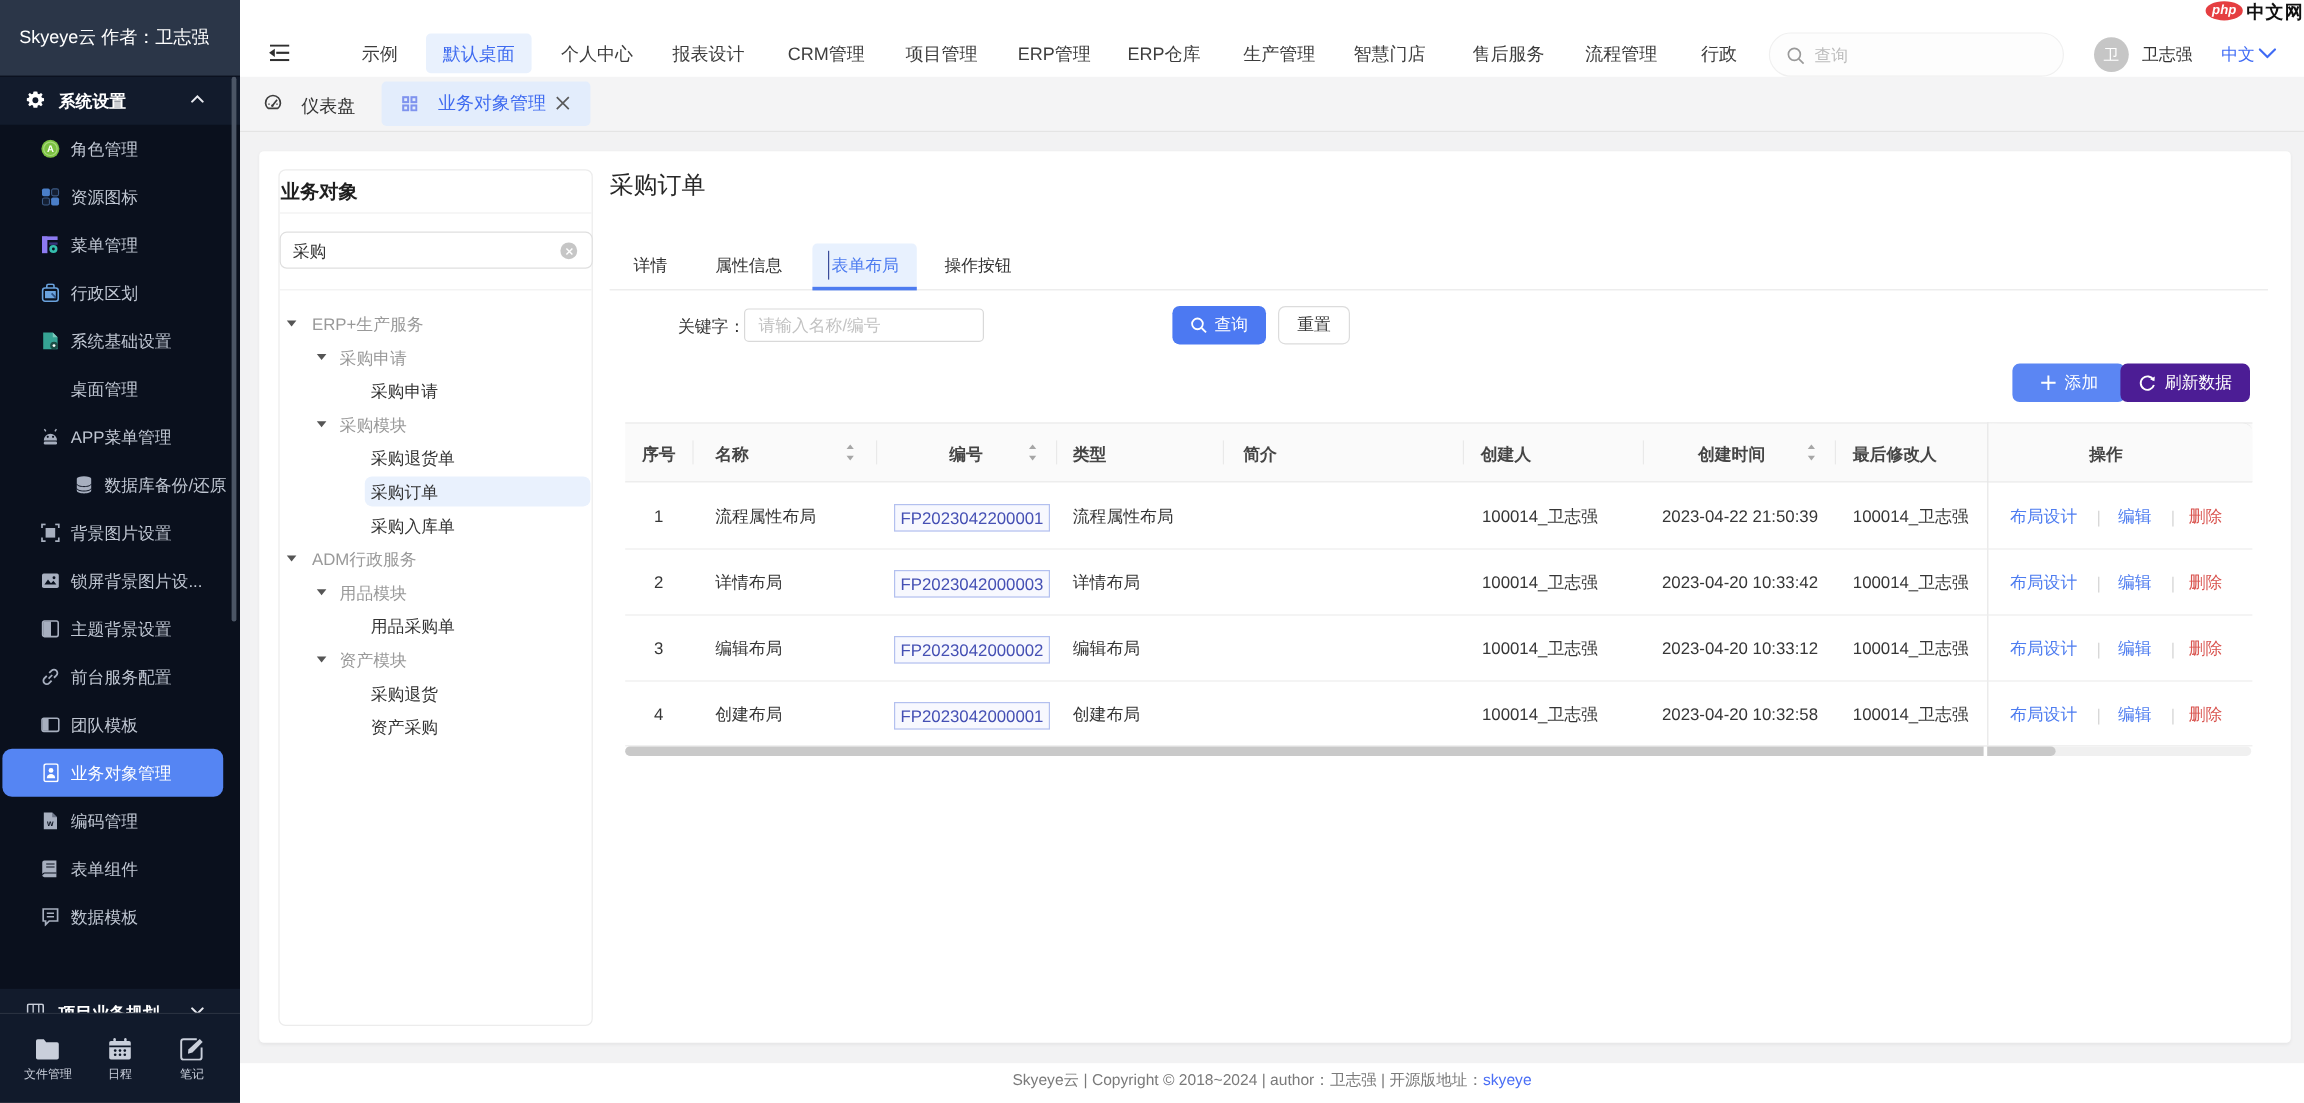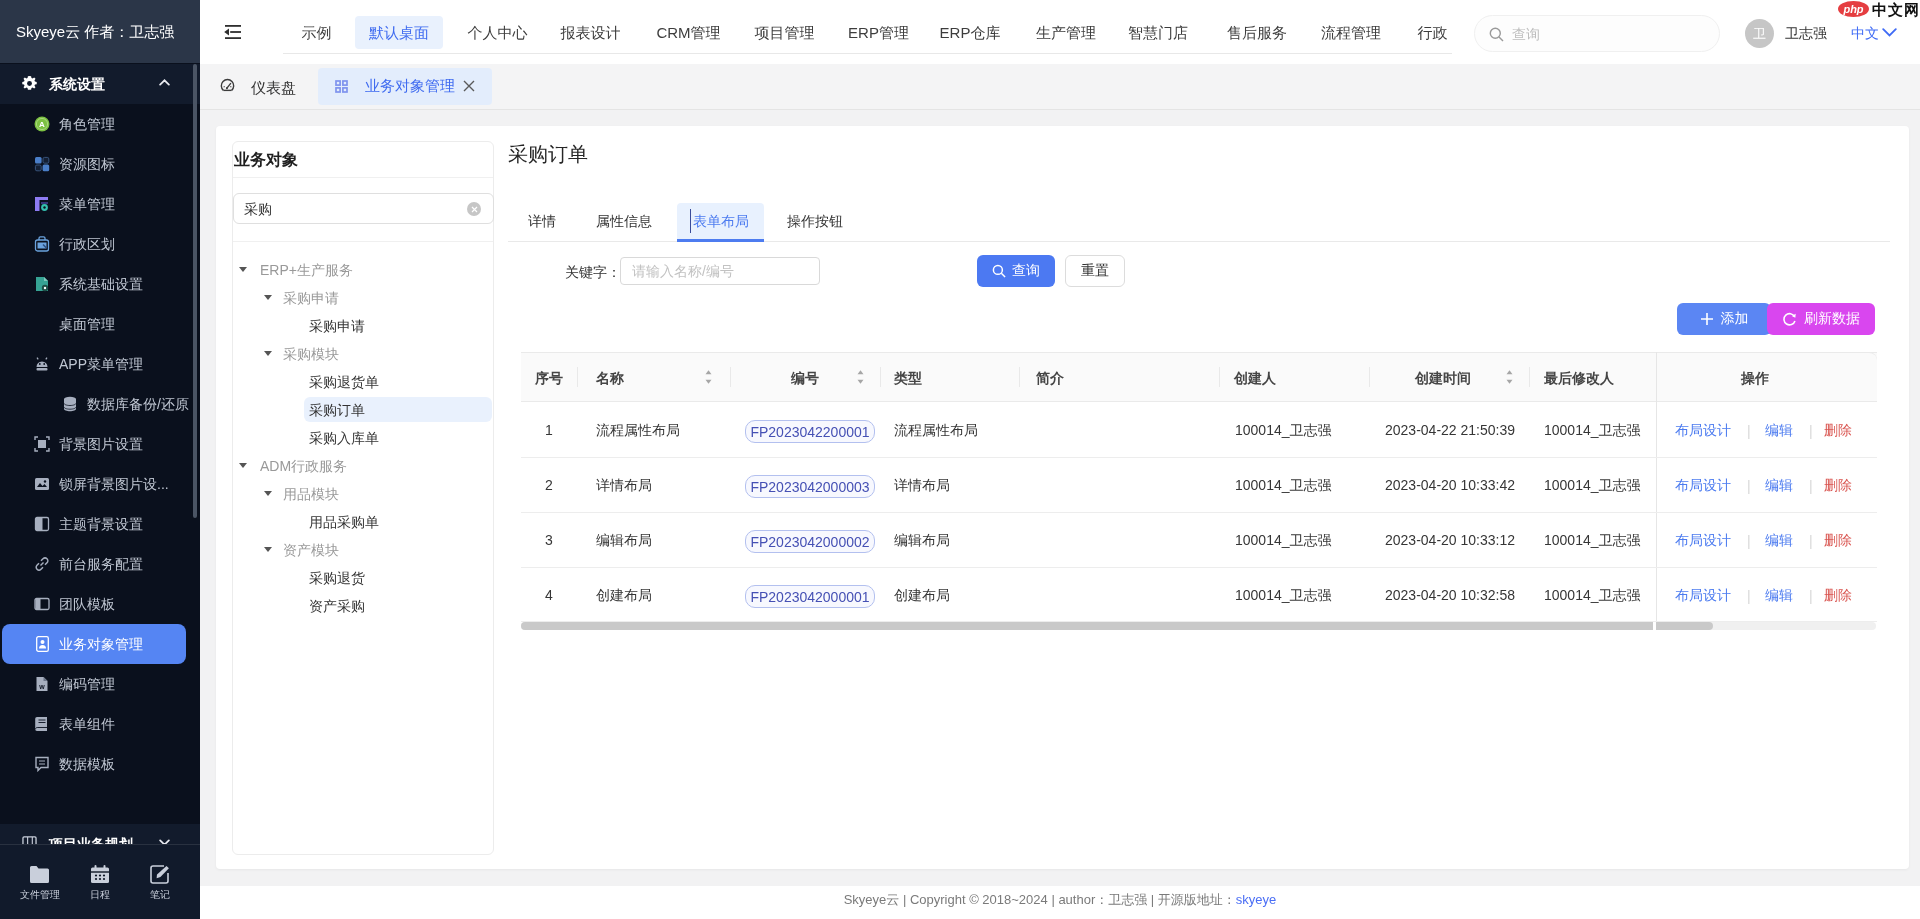--- a/index.html
+++ b/index.html
@@ -16,21 +16,21 @@
 .mi{left:0;width:200px;height:40px;}
 .mi .ic{position:absolute;left:34px;top:12px;width:16px;height:16px;}
 .mi .tx{position:absolute;left:59px;top:12px;font-size:14px;color:#c0c7d3;white-space:nowrap;}
 .mi.act .bg{position:absolute;left:2px;top:0;width:184px;height:40px;background:#5585f3;border-radius:8px;}
 .mi.act .tx{color:#fff;}
 #sbthumb{left:193px;top:64px;width:4px;height:454px;background:#4b5565;border-radius:2px;}
 #dock{left:0;top:844px;width:200px;height:75px;background:#111a2b;border-top:1px solid rgba(255,255,255,.1);}
 .dk{position:absolute;top:20px;width:64px;text-align:center;color:#c9cfdb;font-size:10px;}
 .dk svg{display:block;margin:0 auto 4px;}
 
-#nav{left:200px;top:0;width:1720px;height:64px;background:#fff;}
+#nav{left:200px;top:12px;width:1720px;height:64px;background:#fff;}
 .nv{top:24px;font-size:15px;color:#3d3d3d;}
 #navline{left:83px;top:53px;width:1169px;height:1px;background:#e8e8e8;}
 #navactbg{left:155px;top:16px;width:88px;height:33px;background:#e9f1fd;border-radius:4px;}
 #nsearch{left:1274px;top:15px;width:246px;height:37px;border:1px solid #f0f0f0;background:#fdfdfd;border-radius:19px;box-sizing:border-box;}
 #avatar{left:1545px;top:19px;width:29px;height:29px;border-radius:50%;background:#c6c6c6;color:#fff;font-size:13px;text-align:center;line-height:29px;}
 
 #phplogo{left:1838px;top:0;height:18px;z-index:50;}
 
 #tb{left:200px;top:64px;width:1720px;height:46px;background:#f4f4f5;border-bottom:1px solid #e4e4e4;box-sizing:border-box;}
 #tbact{left:118px;top:4px;width:174px;height:37px;background:#e3edfc;border-radius:4px;}
@@ -40,21 +40,21 @@
 #lp{left:232px;top:141px;width:262px;height:714px;border:1px solid #ececec;border-radius:6px;box-sizing:border-box;background:#fff;}
 .tnode{font-size:14px;white-space:nowrap;}
 .tnode.p{color:#999;text-align:center;}
 .tnode.l{color:#333;}
 .tri{width:0;height:0;border-left:4.5px solid transparent;border-right:4.5px solid transparent;border-top:5.5px solid #555;}
 
 .tab{top:213px;font-size:14px;color:#333;}
 .btn{box-sizing:border-box;display:flex;align-items:center;justify-content:center;color:#fff;font-size:14px;border-radius:6px;}
 .hd{top:370px;font-size:14px;color:#454545;font-weight:700;}
 .cell{font-size:14px;color:#363636;white-space:nowrap;}
-.code{width:130px;height:23px;line-height:23px;text-align:center;border:1px solid #b3c0ef;border-radius:10px;color:#4550b4;font-size:14px;background:#f7f8fe;box-sizing:border-box;}
+.code{width:130px;height:23px;line-height:23px;text-align:center;border:1px solid #b3c0ef;border-radius:0;color:#4550b4;font-size:14px;background:#f7f8fe;box-sizing:border-box;}
 .op{font-size:14px;}
 .vline{width:1px;background:#e9e9e9;}
 .hline{height:1px;background:#ededed;}
 </style>
 </head>
 <body>
 <div id="app">
 
 <div class="a" id="sb"></div>
 <div class="a" id="sbh">Skyeye云 作者：卫志强</div>
@@ -354,21 +354,21 @@
 <div class="a btn" style="left:977px;top:255px;width:78px;height:32px;background:#4c79f2;">
   <svg width="14" height="14" viewBox="0 0 15 15" style="margin-right:6px;">
         <circle cx="6.3" cy="6.3" r="4.8" fill="none" stroke="#fff" stroke-width="1.6"></circle>
         <path d="M10 10l4 4" stroke="#fff" stroke-width="1.6"></path>
       </svg>查询</div>
 <div class="a btn" style="left:1065px;top:255px;width:60px;height:32px;background:#fff;border:1px solid #dcdcdc;color:#333;">重置</div>
 <div class="a btn" style="left:1677px;top:303px;width:94px;height:32px;background:#5b86f3;">
   <svg width="14" height="14" viewBox="0 0 14 14" style="margin-right:7px;">
         <path d="M7 1v12M1 7h12" stroke="#fff" stroke-width="1.6"></path>
       </svg>添加</div>
-<div class="a btn" style="left:1767px;top:303px;width:108px;height:32px;background:#d946ef;">
+<div class="a btn" style="left:1767px;top:303px;width:108px;height:32px;background:#4c1d95;">
   <svg width="15" height="15" viewBox="0 0 16 16" style="margin-right:7px;">
         <path d="M13.8 9.5a6 6 0 1 1-.4-4.5" fill="none" stroke="#fff" stroke-width="1.7"></path>
         <path d="M14.6 1.8l-.4 4.2-3.8-1.8z" fill="#fff"></path>
       </svg>刷新数据</div>
 
 <div class="a" style="left:521px;top:352px;width:1356px;height:50px;background:#fafafa;border-top:1px solid #eaeaea;border-bottom:1px solid #eaeaea;box-sizing:border-box;"></div>
 <div class="a" style="left:1656px;top:352px;width:221px;height:50px;background:#fafafa;border-top:1px solid #eaeaea;border-bottom:1px solid #eaeaea;border-radius:0 8px 0 0;box-sizing:border-box;"></div>
 <div class="a vline" style="left:577px;top:367px;height:20px;"></div>
 <div class="a vline" style="left:730px;top:367px;height:20px;"></div>
 <div class="a vline" style="left:880px;top:367px;height:20px;"></div>

